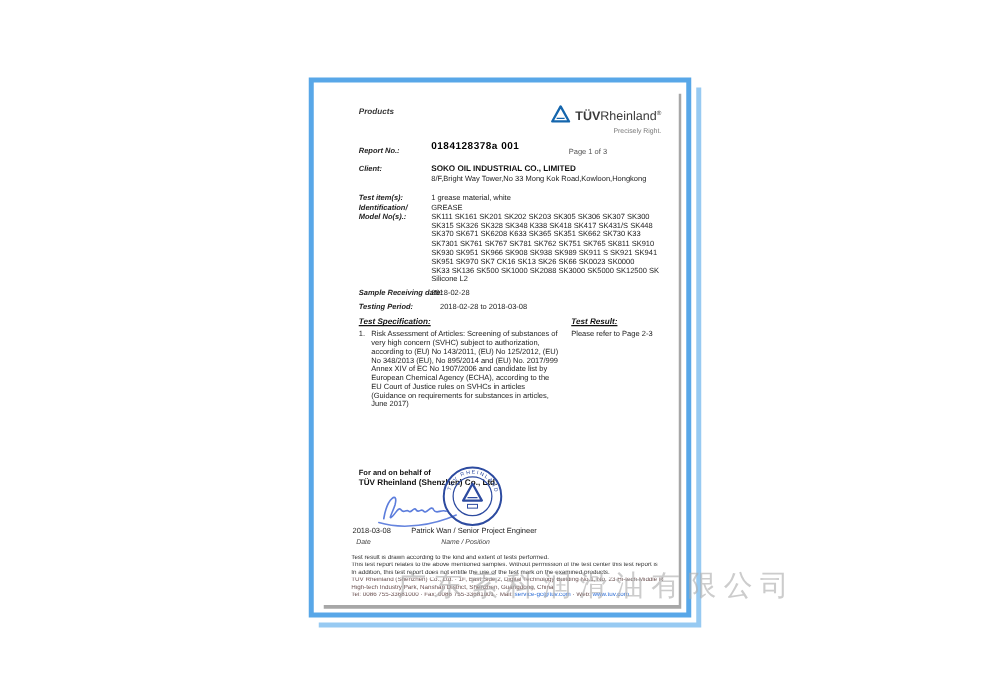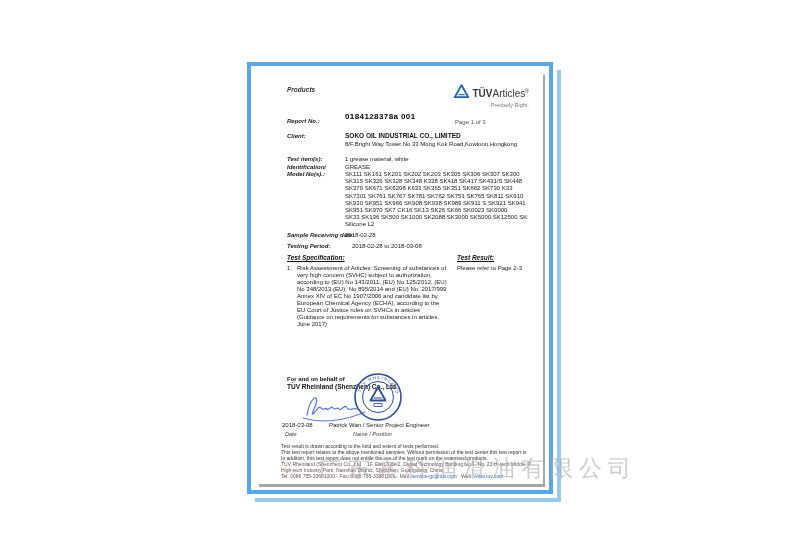--- a/index.html
+++ b/index.html
@@ -86,21 +86,21 @@
       <div class="abs products">Products</div>
 
       <div class="abs logo">
         <span>
           <svg width="17" height="17" viewBox="0 0 24 24">
             <path d="M12 3 L21.5 20 L2.5 20 Z" fill="none" stroke="#1566ad" stroke-width="2.6" stroke-linejoin="round"></path>
             <path d="M7.5 16.5 L16.5 16.5" stroke="#1566ad" stroke-width="1.6"></path>
           </svg>
         </span>
         <span class="logo-text-wrap">
-          <span class="logo-line1"><span class="logo-tuv">TÜV</span><span>Articles</span><span class="logo-reg">®</span></span>
+          <span class="logo-line1"><span class="logo-tuv">TÜV</span><span>Rheinland</span><span class="logo-reg">®</span></span>
           <div class="logo-tagline">Precisely Right.</div>
         </span>
       </div>
 
       <div class="abs page-indicator">Page 1 of 3</div>
 
       <div class="abs lbl row-label" style="top:46px">Report No.:</div>
       <div class="abs report-no row-value" style="top:40px">0184128378a 001</div>
 
       <div class="abs lbl row-label" style="top:61px">Client:</div>

